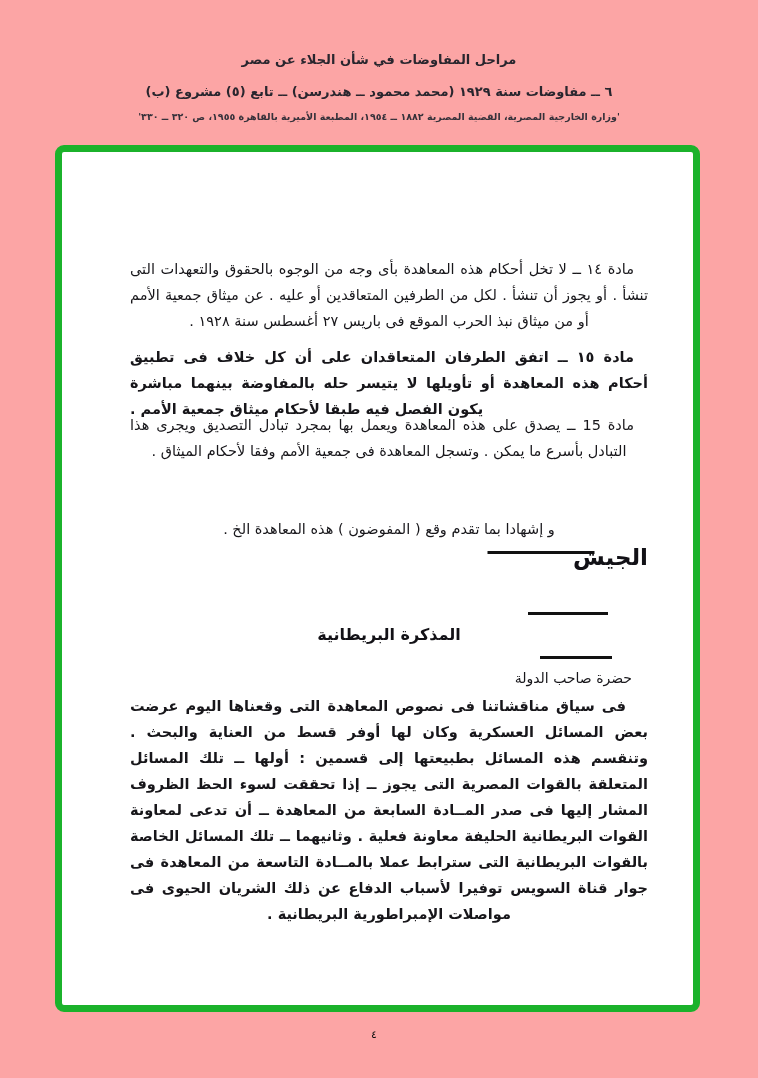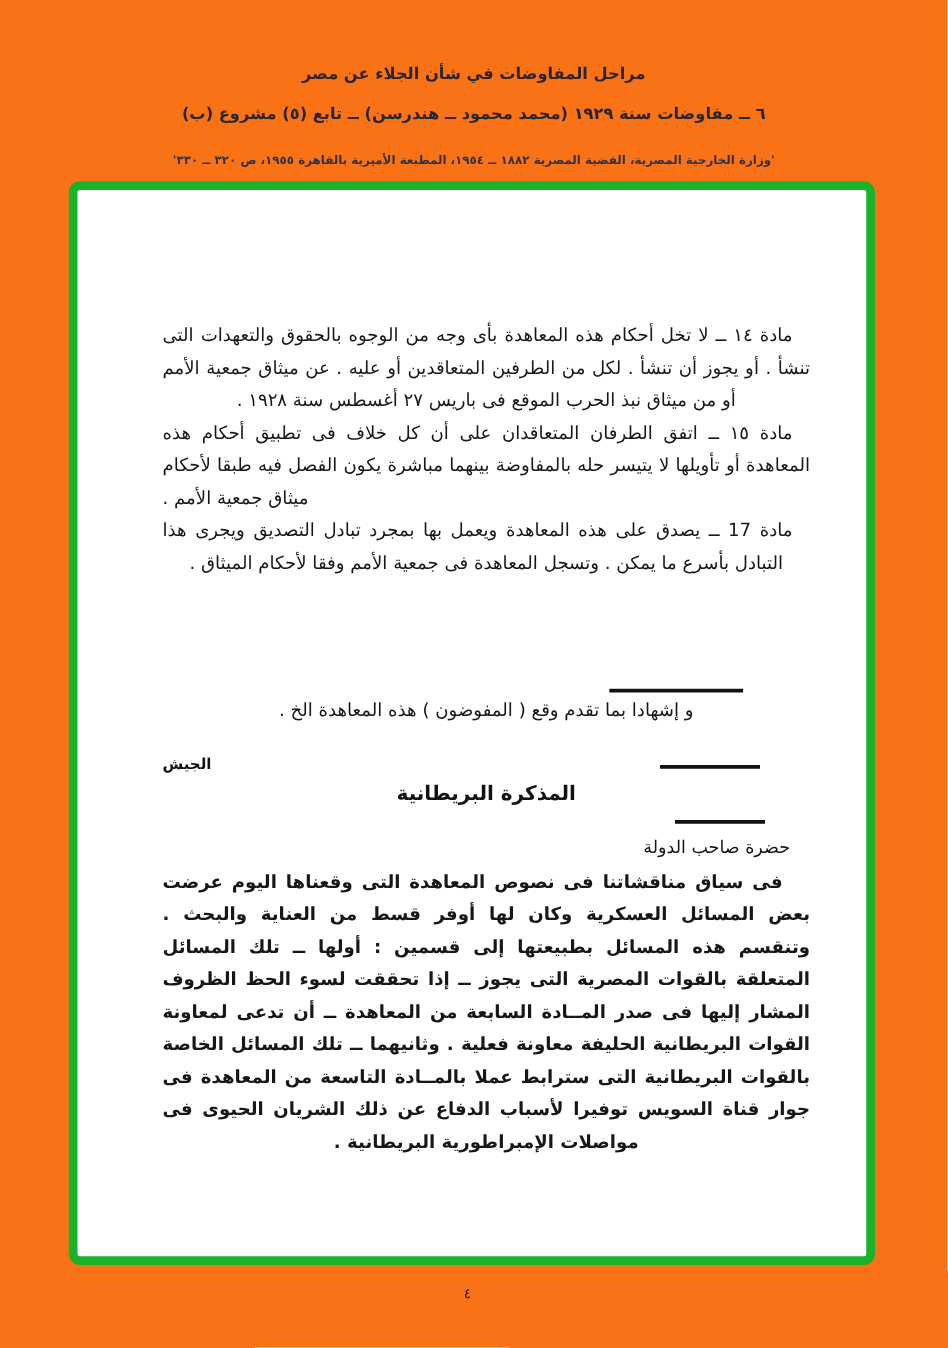--- a/index.html
+++ b/index.html
@@ -3,27 +3,27 @@
 <meta charset="utf-8">
 <style>
   html,body{margin:0;padding:0;}
   body{
     width:758px;height:1078px;
     background:#ffffff;
     font-family:"DejaVu Sans", sans-serif;
     color:#1d1c20;
     overflow:hidden;
   }
-  .page{position:relative;width:758px;height:1078px;background:#f97316;}
+  .page{position:relative;width:758px;height:1078px;background:#fca5a5;}
 
   
   .hdr{position:absolute;left:0;right:0;text-align:center;direction:rtl;color:#29262e;}
   .hdr-title{top:52px;font-size:13px;font-weight:bold;letter-spacing:.5px;}
   .hdr-sub{top:84px;font-size:13px;font-weight:bold;text-align:center;}
-  .hdr-src{top:123px;font-size:9.5px;font-weight:bold;color:#35313a;}
+  .hdr-src{top:111px;font-size:9.5px;font-weight:bold;color:#35313a;}
 
   
   .frame{
     position:absolute;left:55px;top:145px;
     width:631px;height:853px;
     border:7px solid #1bb22b;
     border-radius:9px;
     background:#fff;
   }
 
@@ -37,31 +37,31 @@
     margin:0;
   }
   .para.last-left{text-align-last:left;}
   .line-center{font-size:14.5px;text-align:center;color:#17161a;margin:0;}
 
   .rule{height:3px;background:#121212;left:50%;transform:translateX(-50%);}
   .rule-1{top:551px;width:107px;}
   .rule-2{top:612px;width:80px;}
   .rule-3{top:656px;width:72px;}
 
-  .h-army{top:604px;text-align:left;font-size:12px;font-weight:bold;color:#121116;margin:0;}
+  .h-army{top:544px;text-align:right;font-size:23px;font-weight:bold;color:#121116;margin:0;}
   .h-memo{top:622px;text-align:center;font-size:16px;font-weight:bold;color:#121116;margin:3px;}
 
   .salutation{top:670px;padding-right:16px;font-size:14px;color:#17161a;margin:0;}
   .memo-para{top:693px;text-indent:22px;font-weight:bold;}
 
   .p14{top:256px;}
-  .p15{top:334px;}
+  .p15{top:344px;font-weight:bold;}
   .p16{top:412px;}
   .p17{top:464px;}
-  .p-witness{top:521px;margin-top:40px;}
+  .p-witness{top:521px;}
 
   
   .pageno{position:absolute;left:0;right:10px;top:1028px;text-align:center;font-size:11px;color:#121212;}
 </style>
 </head>
 <body>
 
 <div class="page">
 
   <div>
@@ -71,21 +71,21 @@
   </div>
 
   <div class="frame"></div>
 
   <div class="doc">
 
     <p class="para p14">مادة ١٤ ــ لا تخل أحكام هذه المعاهدة بأى وجه من الوجوه بالحقوق والتعهدات التى تنشأ . أو يجوز أن تنشأ . لكل من الطرفين المتعاقدين أو عليه . عن ميثاق جمعية الأمم أو من ميثاق نبذ الحرب الموقع فى باريس ٢٧ أغسطس سنة ١٩٢٨ .</p>
 
     <p class="para p15 last-left">مادة ١٥ ــ اتفق الطرفان المتعاقدان على أن كل خلاف فى تطبيق أحكام هذه المعاهدة أو تأويلها لا يتيسر حله بالمفاوضة بينهما مباشرة يكون الفصل فيه طبقا لأحكام ميثاق جمعية الأمم .</p>
 
-    <p class="para p16">مادة 17 ــ يصدق على هذه المعاهدة ويعمل بها بمجرد تبادل التصديق ويجرى هذا التبادل بأسرع ما يمكن . وتسجل المعاهدة فى جمعية الأمم وفقا لأحكام الميثاق .</p>
+    <p class="para p16">مادة 15 ــ يصدق على هذه المعاهدة ويعمل بها بمجرد تبادل التصديق ويجرى هذا التبادل بأسرع ما يمكن . وتسجل المعاهدة فى جمعية الأمم وفقا لأحكام الميثاق .</p>
 
 
     <p class="line-center p-witness">و إشهادا بما تقدم وقع ( المفوضون ) هذه المعاهدة الخ .</p>
 
     <div class="rule rule-1"></div>
 
     <p class="h-army">الجيش</p>
 
     <div class="rule rule-2"></div>
 

